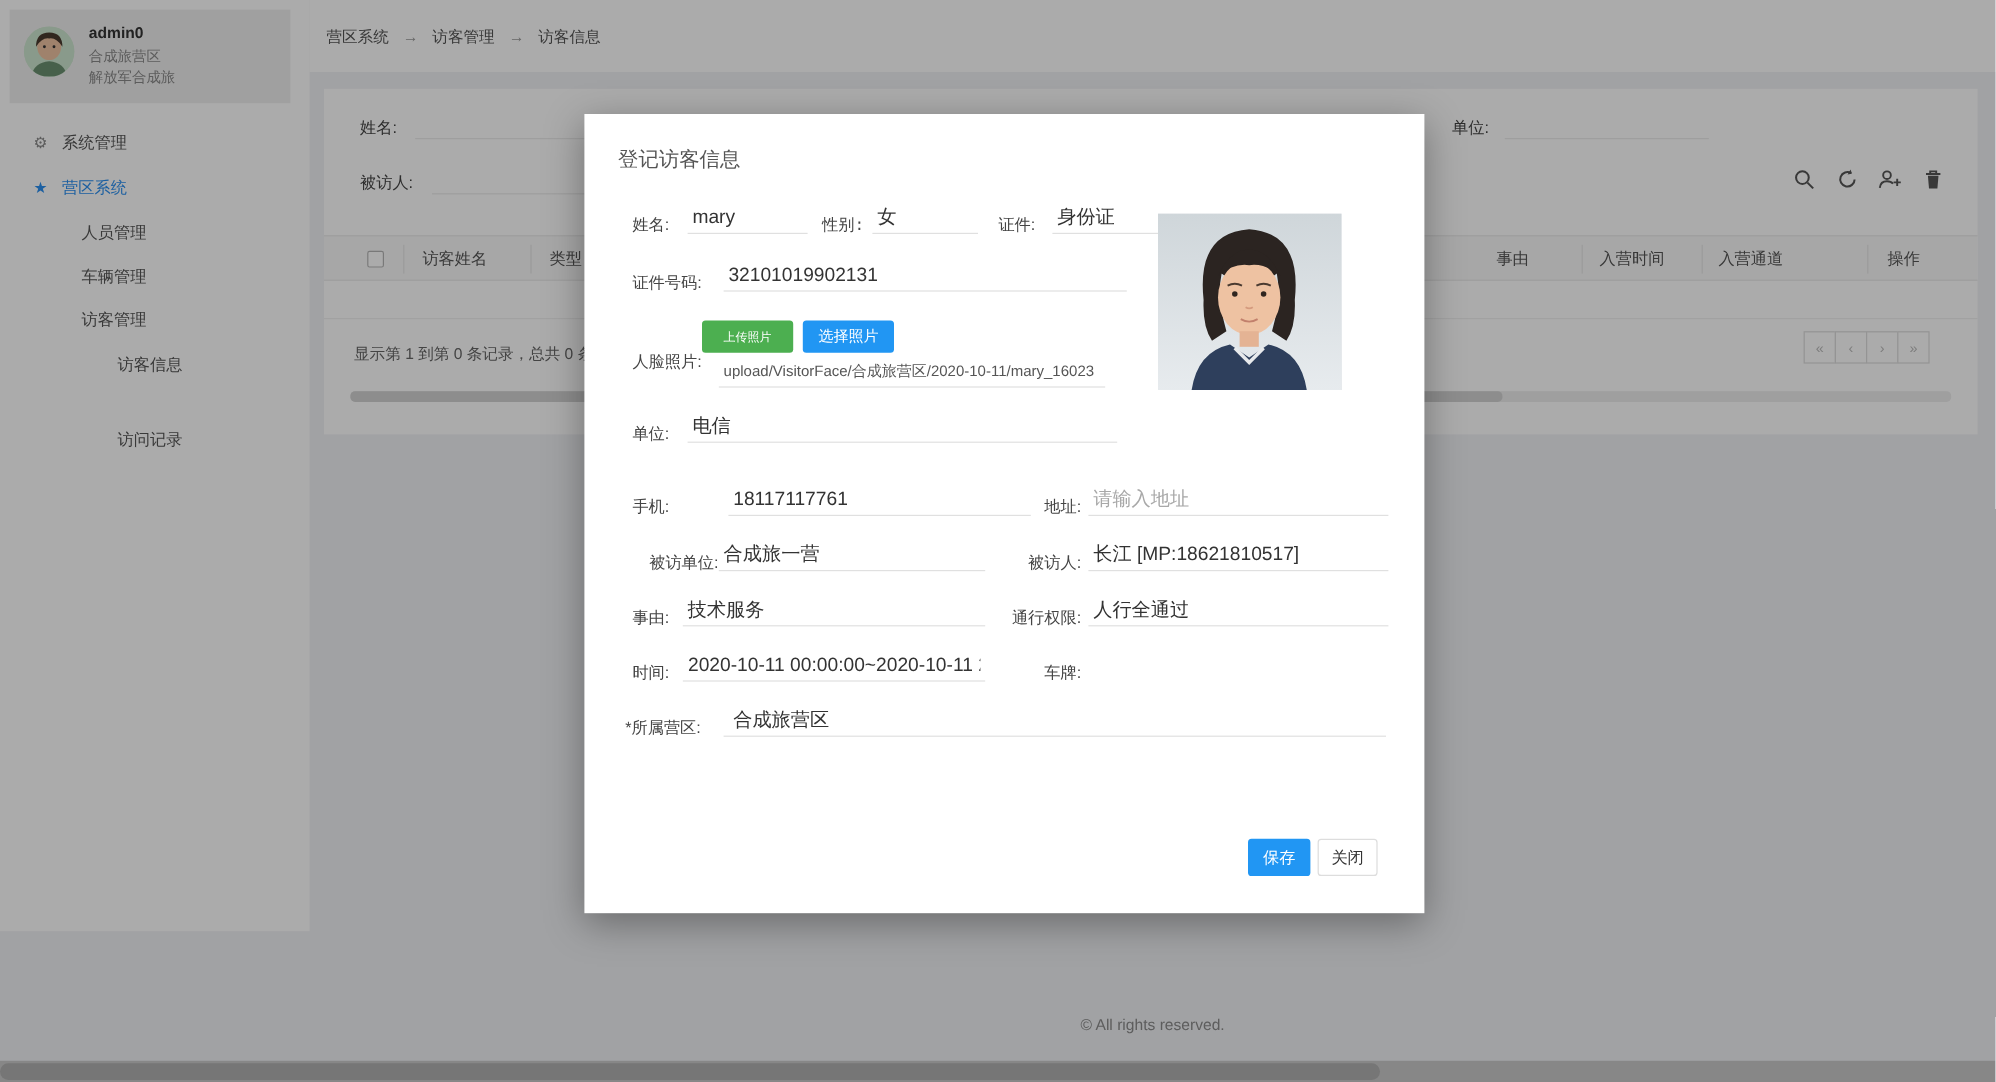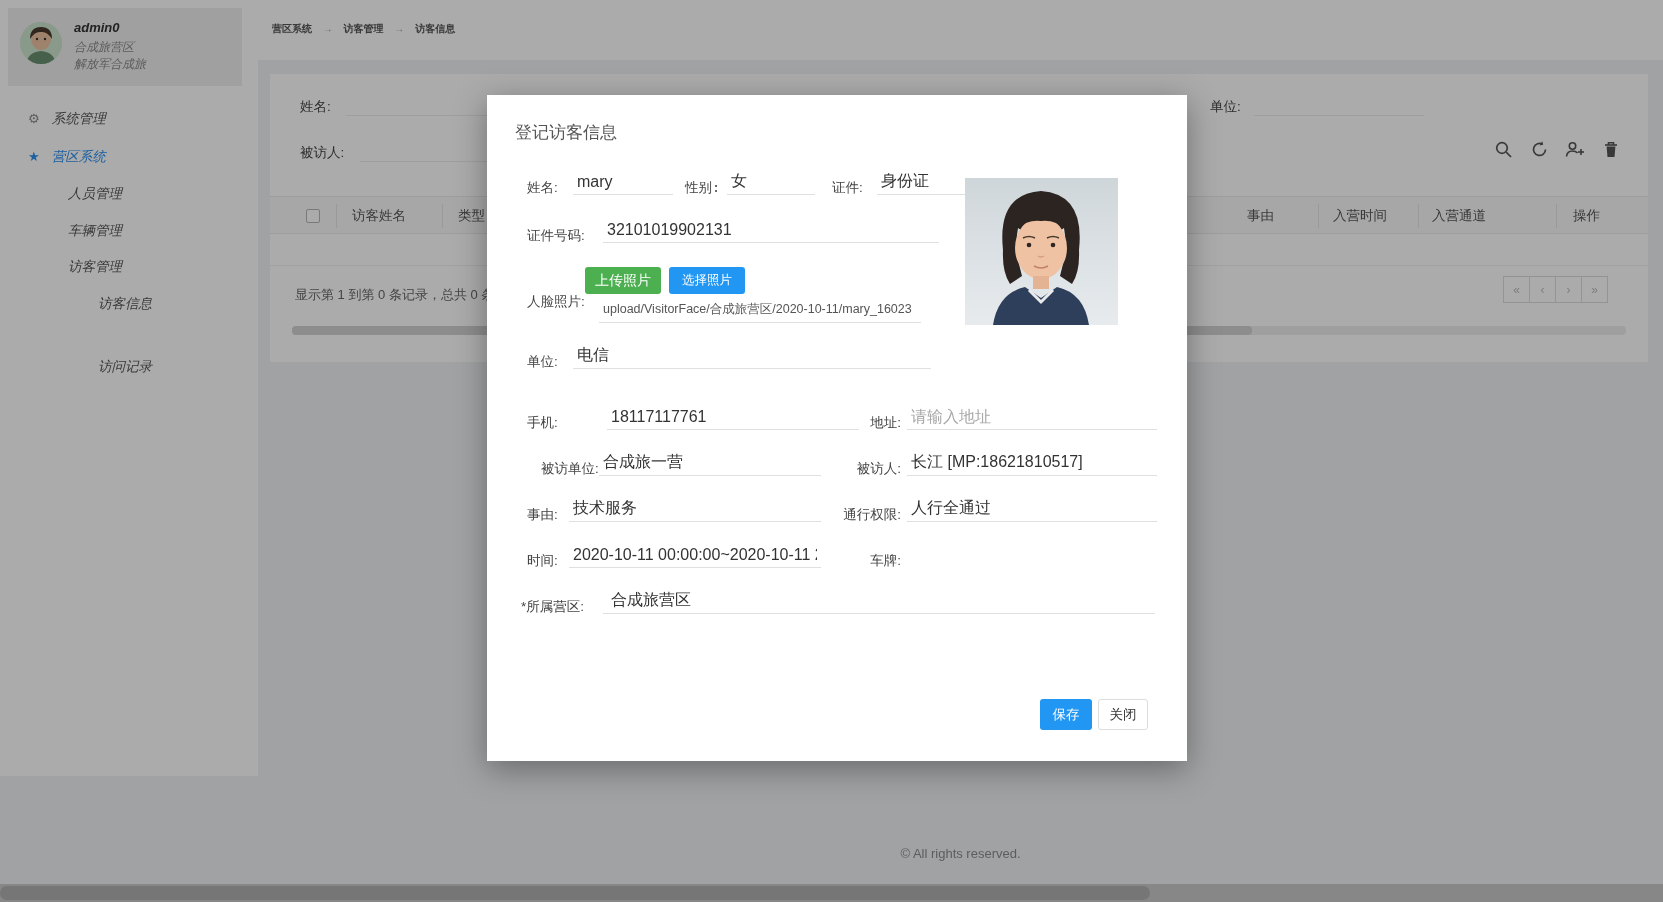--- a/index.html
+++ b/index.html
@@ -1,35 +1,35 @@
 <!DOCTYPE html>
 <html><head>
 <meta charset="utf-8">
 <style>
   * { margin:0; padding:0; box-sizing:border-box; }
   html,body { width:1663px; height:902px; }
   body { font-family:"Liberation Sans","DejaVu Sans",sans-serif; background:#f0f2f5; }
   .page { position:relative; width:1663px; height:902px; overflow:hidden; background:#f0f2f5; }
 
   
-  .sidebar { position:absolute; left:0; top:0; width:258px; height:776px; background:#ffffff; z-index:1;font-style:italic; }
+  .sidebar { position:absolute; left:0; top:0; width:258px; height:776px; background:#ffffff; z-index:1; }
   .profile { position:absolute; left:8px; top:8px; width:234px; height:78px; background:#efefef; }
   .avatar { position:absolute; left:12px; top:14px; width:42px; height:42px; border-radius:50%; overflow:hidden; background:#cfe6d0; }
   .p-name { position:absolute; left:66px; top:12px; font-size:13px; font-weight:bold; color:#333; }
   .p-org  { position:absolute; left:66px; font-size:12px; color:#8a8a8a; }
   .menu-item { position:absolute; height:22px; font-size:13.5px; color:#555; white-space:nowrap; cursor:pointer; }
   .menu-item .mi-ic { display:inline-block; width:20px; font-size:13px; color:#8a8a8a; }
   .menu-item.active { color:#2b8ff0; }
   .menu-item.active .mi-ic { color:#2b8ff0; }
   .ic-gear::before { content:"\2699"; }
   .ic-star::before { content:"\2605"; }
 
   
   .topbar { position:absolute; left:258px; top:0; width:1405px; height:60px; background:#ffffff; }
-  .breadcrumb { position:absolute; left:14px; top:22px; font-size:10px; color:#555;font-weight:bold; }
+  .breadcrumb { position:absolute; left:14px; top:22px; font-size:13px; color:#555; }
   .bc-sep { color:#9a9a9a; margin:0 8px; }
   .bc-item { color:#555; }
 
   
   .panel { position:absolute; left:270px; top:74px; width:1378px; height:288px; background:#ffffff; }
   .f-label-top { position:absolute; font-size:13.5px; color:#444; white-space:nowrap; }
   .filter-input { position:absolute; height:24px; border:0; border-bottom:1px solid #ececec; background:transparent; outline:none; font-size:13px; color:#333; }
 
   .tool-icons { position:absolute; right:26px; top:64px; display:flex; gap:14px; }
   .tool-btn { width:22px; height:22px; display:flex; align-items:center; justify-content:center; cursor:pointer; }
@@ -53,21 +53,21 @@
 
   
   .backdrop { position:absolute; inset:0; background:rgba(0,0,0,0.33); z-index:40; }
   .modal { position:absolute; left:487px; top:95px; width:700px; height:666px; background:#ffffff; z-index:50; box-shadow:0 8px 30px rgba(0,0,0,0.35); }
   .m-title { position:absolute; left:28px; top:26px; font-size:17px; color:#555; }
   .m-label { position:absolute; font-size:13.5px; color:#444; white-space:nowrap; }
   .m-label-r { position:absolute; font-size:13.5px; color:#444; width:74px; text-align:right; white-space:nowrap; }
   .ul-input { position:absolute; height:26px; border:0; border-bottom:1px solid #e0e0e0; background:#fff; outline:none; font-family:"Liberation Sans","DejaVu Sans",sans-serif; font-size:16px; color:#333; padding:0 4px; }
   .ul-input::placeholder { color:#a8a8a8; }
   .path-input { font-size:12.5px; color:#555; }
-  .btn-upload { position:absolute; left:98px; top:172px; width:76px; height:27px; background:#4caf50; color:#fff; border:0; border-radius:3px; font-size:14px; cursor:pointer; font-family:inherit; }
+  .btn-upload { position:absolute; left:98px; top:172px; width:76px; height:27px; background:#4caf50; color:#fff; border:0; border-radius:3px; font-size:10px; cursor:pointer; font-family:inherit; }
   .btn-choose { position:absolute; left:182px; top:172px; width:76px; height:27px; background:#2196f3; color:#fff; border:0; border-radius:3px; font-size:12.5px; cursor:pointer; font-family:inherit; }
   .m-photo { position:absolute; left:478px; top:83px; width:153px; height:147px; overflow:hidden; background:#d7dde1; }
   .btn-save { position:absolute; left:553px; top:604px; width:52px; height:31px; background:#2196f3; color:#fff; border:0; border-radius:3px; font-size:13.5px; cursor:pointer; font-family:inherit; }
   .btn-close { position:absolute; left:611px; top:604px; width:50px; height:31px; background:#fff; color:#333; border:1px solid #ddd; border-radius:3px; font-size:13.5px; cursor:pointer; font-family:inherit; }
 </style>
 </head>
 <body>
 
 <div class="page">
 

